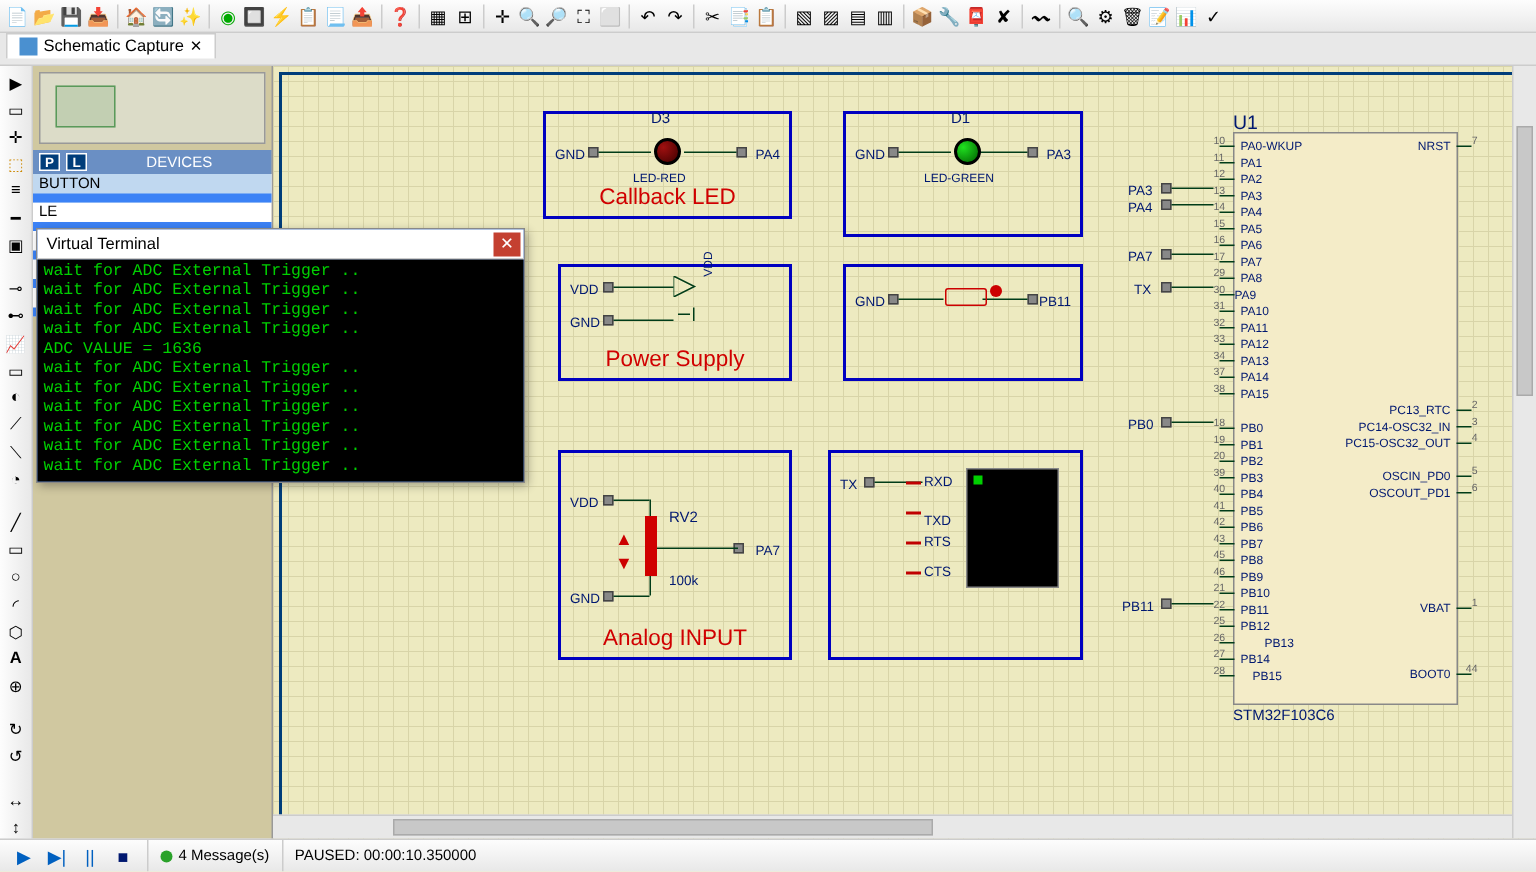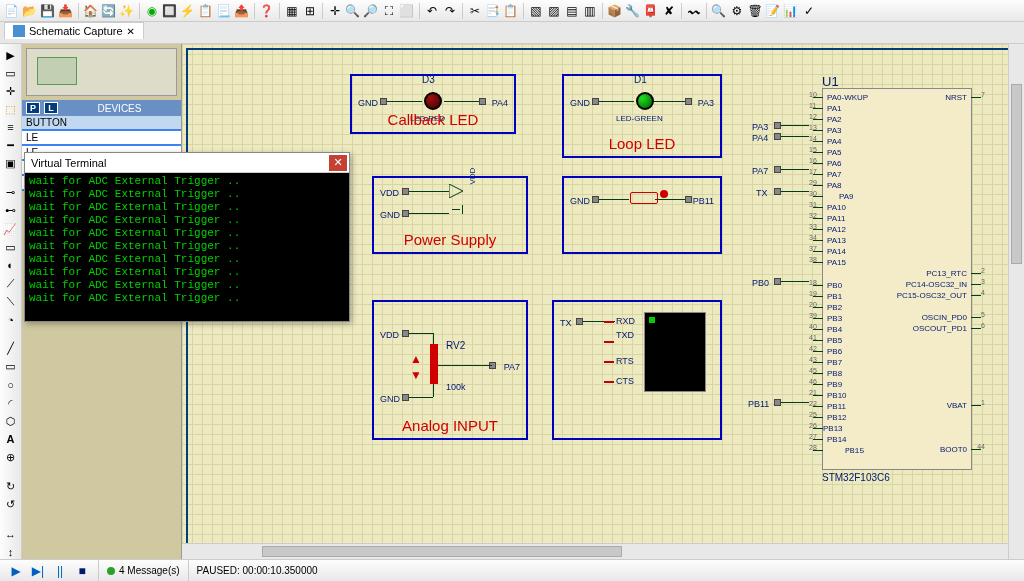--- a/index.html
+++ b/index.html
@@ -21,21 +21,21 @@
 .sidebar { width: 22px; background: linear-gradient(90deg, #fdfdfd, #e8e8e8); border-right: 1px solid #ccc; display: flex; flex-direction: column; align-items: center; padding-top: 4px; gap: 4px; }
 .side-tool { width: 16px; height: 16px; display: flex; align-items: center; justify-content: center; cursor: pointer; font-size: 11px; }
 
 
 .left-panel { width: 160px; background: #d0c8a0; border-right: 1px solid #999; position: relative; }
 .minimap { height: 48px; margin: 4px; background: #dcdcc8; border: 1px solid #999; position: relative; }
 .minimap-box { position: absolute; border: 1px solid #5a9a5a; background: rgba(90,154,90,0.2); left: 10px; top: 8px; width: 40px; height: 28px; }
 .devices-header { background: #6a8fc4; color: #fff; padding: 2px 4px; font-size: 10px; display: flex; align-items: center; gap: 4px; }
 .devices-header .box { width: 14px; height: 12px; background: #003d7a; border: 1px solid #fff; display: inline-flex; align-items: center; justify-content: center; color: #fff; font-size: 9px; font-weight: bold; }
 .device-list { background: #fff; font-size: 10px; }
-.device-item { padding: 1px 4px; border-bottom: 2px solid #3b82f6; }
+.device-item { padding: 1px 4px; border-bottom: 6px solid #3b82f6; }
 .device-item.sel { background: #c0d8f0; }
 
 
 .canvas { flex: 1; background: #edeac0; position: relative; overflow: hidden; background-image: linear-gradient(#d8d4a8 1px, transparent 1px), linear-gradient(90deg, #d8d4a8 1px, transparent 1px); background-size: 10px 10px; }
 .canvas-border { position: absolute; border: 2px solid #003d7a; left: 4px; top: 4px; right: 8px; bottom: 4px; }
 
 
 .sblock { position: absolute; border: 2px solid #0000c0; }
 .sblock-title { position: absolute; left: 0; right: 0; text-align: center; color: #d00000; font-size: 15px; }
 .pin-label { position: absolute; font-size: 9px; color: #001870; }
@@ -194,21 +194,21 @@
       <div class="device-item">LE</div>
       <div class="device-item">LE</div>
       <div class="device-item">PO</div>
       <div class="device-item">ST</div>
     </div>
   </div>
 
   <div class="canvas">
     <div class="canvas-border"></div>
 
-    <div class="sblock" style="left:168px;top:30px;width:166px;height:60px">
+    <div class="sblock" style="left:180px;top:30px;width:166px;height:72px">
       <span class="part-label" style="left:70px;top:-2px">D3</span>
       <span class="pin-label" style="left:6px;top:22px">GND</span>
       <span class="pin-label" style="right:6px;top:22px">PA4</span>
       <div class="terminal-dot" style="left:28px;top:22px"></div>
       <div class="terminal-dot" style="right:28px;top:22px"></div>
       <div class="wire" style="left:35px;top:25px;width:35px;height:1px"></div>
       <div class="wire" style="right:35px;top:25px;width:35px;height:1px"></div>
       <div class="led red" style="left:72px;top:16px"></div>
       <span class="part-label" style="left:58px;top:38px;font-size:8px">LED-RED</span>
       <div class="sblock-title" style="bottom:4px">Callback LED</div>
@@ -217,21 +217,20 @@
     <div class="sblock" style="left:380px;top:30px;width:160px;height:84px">
       <span class="part-label" style="left:70px;top:-2px">D1</span>
       <span class="pin-label" style="left:6px;top:22px">GND</span>
       <span class="pin-label" style="right:6px;top:22px">PA3</span>
       <div class="terminal-dot" style="left:28px;top:22px"></div>
       <div class="terminal-dot" style="right:28px;top:22px"></div>
       <div class="wire" style="left:35px;top:25px;width:35px;height:1px"></div>
       <div class="wire" style="right:35px;top:25px;width:35px;height:1px"></div>
       <div class="led green" style="left:72px;top:16px"></div>
       <span class="part-label" style="left:52px;top:38px;font-size:8px">LED-GREEN</span>
-      <div class="sblock-title" style="bottom:4px">Loop LED</div>
     </div>
 
     <div class="sblock" style="left:190px;top:132px;width:156px;height:78px">
       <span class="pin-label" style="left:6px;top:10px">VDD</span>
       <span class="pin-label" style="left:6px;top:32px">GND</span>
       <div class="terminal-dot" style="left:28px;top:10px"></div>
       <div class="terminal-dot" style="left:28px;top:32px"></div>
       <div class="wire" style="left:35px;top:13px;width:40px;height:1px"></div>
       <div class="wire" style="left:35px;top:35px;width:40px;height:1px"></div>
       <svg style="position:absolute;left:75px;top:6px" width="20" height="14">
@@ -271,21 +270,21 @@
       <span class="part-label" style="left:72px;top:38px">RV2</span>
       <span class="part-label" style="left:72px;top:80px;font-size:9px">100k</span>
       <div class="sblock-title" style="bottom:4px">Analog INPUT</div>
     </div>
 
     <div class="sblock" style="left:370px;top:256px;width:170px;height:140px">
       <span class="pin-label" style="left:6px;top:16px">TX</span>
       <div class="terminal-dot" style="left:22px;top:16px"></div>
       <div class="wire" style="left:29px;top:19px;width:32px;height:1px"></div>
       <span class="pin-label" style="left:62px;top:14px">RXD</span>
-      <span class="pin-label" style="left:62px;top:28px">TXD</span>
+      <span class="pin-label" style="left:62px;top:40px">TXD</span>
       <span class="pin-label" style="left:62px;top:54px">RTS</span>
       <span class="pin-label" style="left:62px;top:74px">CTS</span>
       <div class="wire red" style="left:50px;top:19px;width:10px;height:2px"></div>
       <div class="wire red" style="left:50px;top:39px;width:10px;height:2px"></div>
       <div class="wire red" style="left:50px;top:59px;width:10px;height:2px"></div>
       <div class="wire red" style="left:50px;top:79px;width:10px;height:2px"></div>
       <div class="term-comp" style="left:90px;top:10px;width:62px;height:80px">
         <div class="term-blink" style="left:4px;top:4px"></div>
       </div>
     </div>
@@ -315,21 +314,21 @@
           <div style="position: absolute; left: -10px; top: 74px; width: 10px; height: 1px; background: rgb(0, 60, 24);"></div>
           <span class="mcu-pin" style="left: 4px; top: 70px;">PA6</span>
           <span class="mcu-num" style="left: -14px; top: 79px;">17</span>
           <div style="position: absolute; left: -10px; top: 85px; width: 10px; height: 1px; background: rgb(0, 60, 24);"></div>
           <span class="mcu-pin" style="left: 4px; top: 81px;">PA7</span>
           <span class="mcu-num" style="left: -14px; top: 90px;">29</span>
           <div style="position: absolute; left: -10px; top: 96px; width: 10px; height: 1px; background: rgb(0, 60, 24);"></div>
           <span class="mcu-pin" style="left: 4px; top: 92px;">PA8</span>
           <span class="mcu-num" style="left: -14px; top: 101px;">30</span>
           <div style="position: absolute; left: -10px; top: 107px; width: 10px; height: 1px; background: rgb(0, 60, 24);"></div>
-          <span class="mcu-pin" style="left: 16px; top: 103px;">PA9</span>
+          <span class="mcu-pin" style="left: 0; top: 103px;">PA9</span>
           <span class="mcu-num" style="left: -14px; top: 112px;">31</span>
           <div style="position: absolute; left: -10px; top: 118px; width: 10px; height: 1px; background: rgb(0, 60, 24);"></div>
           <span class="mcu-pin" style="left: 4px; top: 114px;">PA10</span>
           <span class="mcu-num" style="left: -14px; top: 123px;">32</span>
           <div style="position: absolute; left: -10px; top: 129px; width: 10px; height: 1px; background: rgb(0, 60, 24);"></div>
           <span class="mcu-pin" style="left: 4px; top: 125px;">PA11</span>
           <span class="mcu-num" style="left: -14px; top: 134px;">33</span>
           <div style="position: absolute; left: -10px; top: 140px; width: 10px; height: 1px; background: rgb(0, 60, 24);"></div>
           <span class="mcu-pin" style="left: 4px; top: 136px;">PA12</span>
           <span class="mcu-num" style="left: -14px; top: 145px;">34</span>
@@ -377,27 +376,27 @@
           <div style="position: absolute; left: -10px; top: 306px; width: 10px; height: 1px; background: rgb(0, 60, 24);"></div>
           <span class="mcu-pin" style="left: 4px; top: 302px;">PB10</span>
           <span class="mcu-num" style="left: -14px; top: 311px;">22</span>
           <div style="position: absolute; left: -10px; top: 317px; width: 10px; height: 1px; background: rgb(0, 60, 24);"></div>
           <span class="mcu-pin" style="left: 4px; top: 313px;">PB11</span>
           <span class="mcu-num" style="left: -14px; top: 322px;">25</span>
           <div style="position: absolute; left: -10px; top: 328px; width: 10px; height: 1px; background: rgb(0, 60, 24);"></div>
           <span class="mcu-pin" style="left: 4px; top: 324px;">PB12</span>
           <span class="mcu-num" style="left: -14px; top: 333px;">26</span>
           <div style="position: absolute; left: -10px; top: 339px; width: 10px; height: 1px; background: rgb(0, 60, 24);"></div>
-          <span class="mcu-pin" style="left: 0; top: 335px;">PB13</span>
+          <span class="mcu-pin" style="left: 20px; top: 335px;">PB13</span>
           <span class="mcu-num" style="left: -14px; top: 344px;">27</span>
           <div style="position: absolute; left: -10px; top: 350px; width: 10px; height: 1px; background: rgb(0, 60, 24);"></div>
           <span class="mcu-pin" style="left: 4px; top: 346px;">PB14</span>
           <span class="mcu-num" style="left: -14px; top: 355px;">28</span>
           <div style="position: absolute; left: -10px; top: 361px; width: 10px; height: 1px; background: rgb(0, 60, 24);"></div>
-          <span class="mcu-pin" style="left: 22px; top: 357px; font-family: Liberation Mono, monospace;">PB15</span>
+          <span class="mcu-pin" style="left: 12px; top: 357px;">PB15</span>
         </div>
       <div id="mcu-right">
           <span class="mcu-num" style="right: -14px; top: 2px;">7</span>
           <div style="position: absolute; right: -10px; top: 8px; width: 10px; height: 1px; background: rgb(0, 60, 24);"></div>
           <span class="mcu-pin" style="right: 4px; top: 4px;">NRST</span>
           <span class="mcu-num" style="right: -14px; top: 178px;">2</span>
           <div style="position: absolute; right: -10px; top: 184px; width: 10px; height: 1px; background: rgb(0, 60, 24);"></div>
           <span class="mcu-pin" style="right: 4px; top: 180px;">PC13_RTC</span>
           <span class="mcu-num" style="right: -14px; top: 189px;">3</span>
           <div style="position: absolute; right: -10px; top: 195px; width: 10px; height: 1px; background: rgb(0, 60, 24);"></div>
@@ -452,20 +451,21 @@
 <div class="vterm">
   <div class="vterm-title">
     <span>Virtual Terminal</span>
     <span class="vterm-close">✕</span>
   </div>
   <div class="vterm-body" id="vterm-body">
       <div>wait for ADC External Trigger ..</div>
       <div>wait for ADC External Trigger ..</div>
       <div>wait for ADC External Trigger ..</div>
       <div>wait for ADC External Trigger ..</div>
+      <div>ADC VALUE = 1636</div>
       <div>wait for ADC External Trigger ..</div>
       <div>wait for ADC External Trigger ..</div>
       <div>wait for ADC External Trigger ..</div>
       <div>wait for ADC External Trigger ..</div>
       <div>wait for ADC External Trigger ..</div>
       <div>wait for ADC External Trigger ..</div>
     </div>
 </div>
 
 <div class="bottom">

